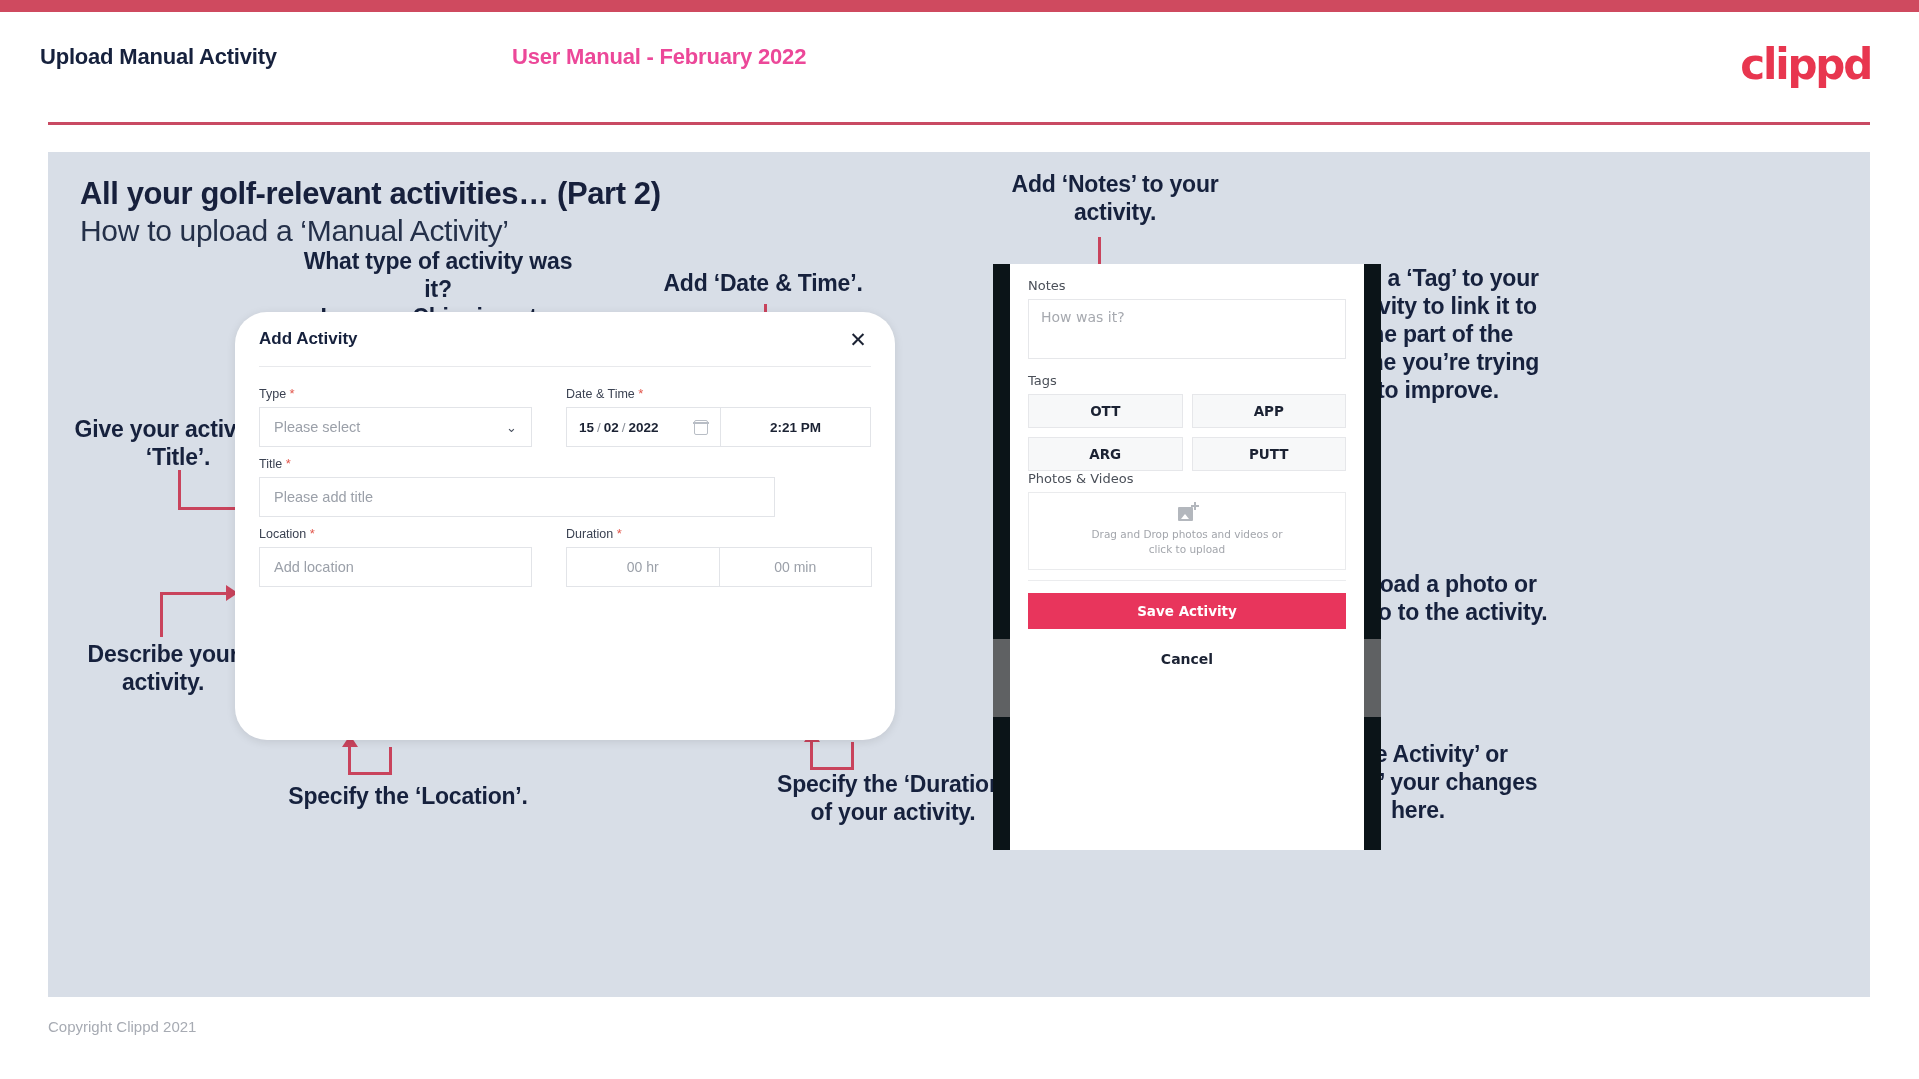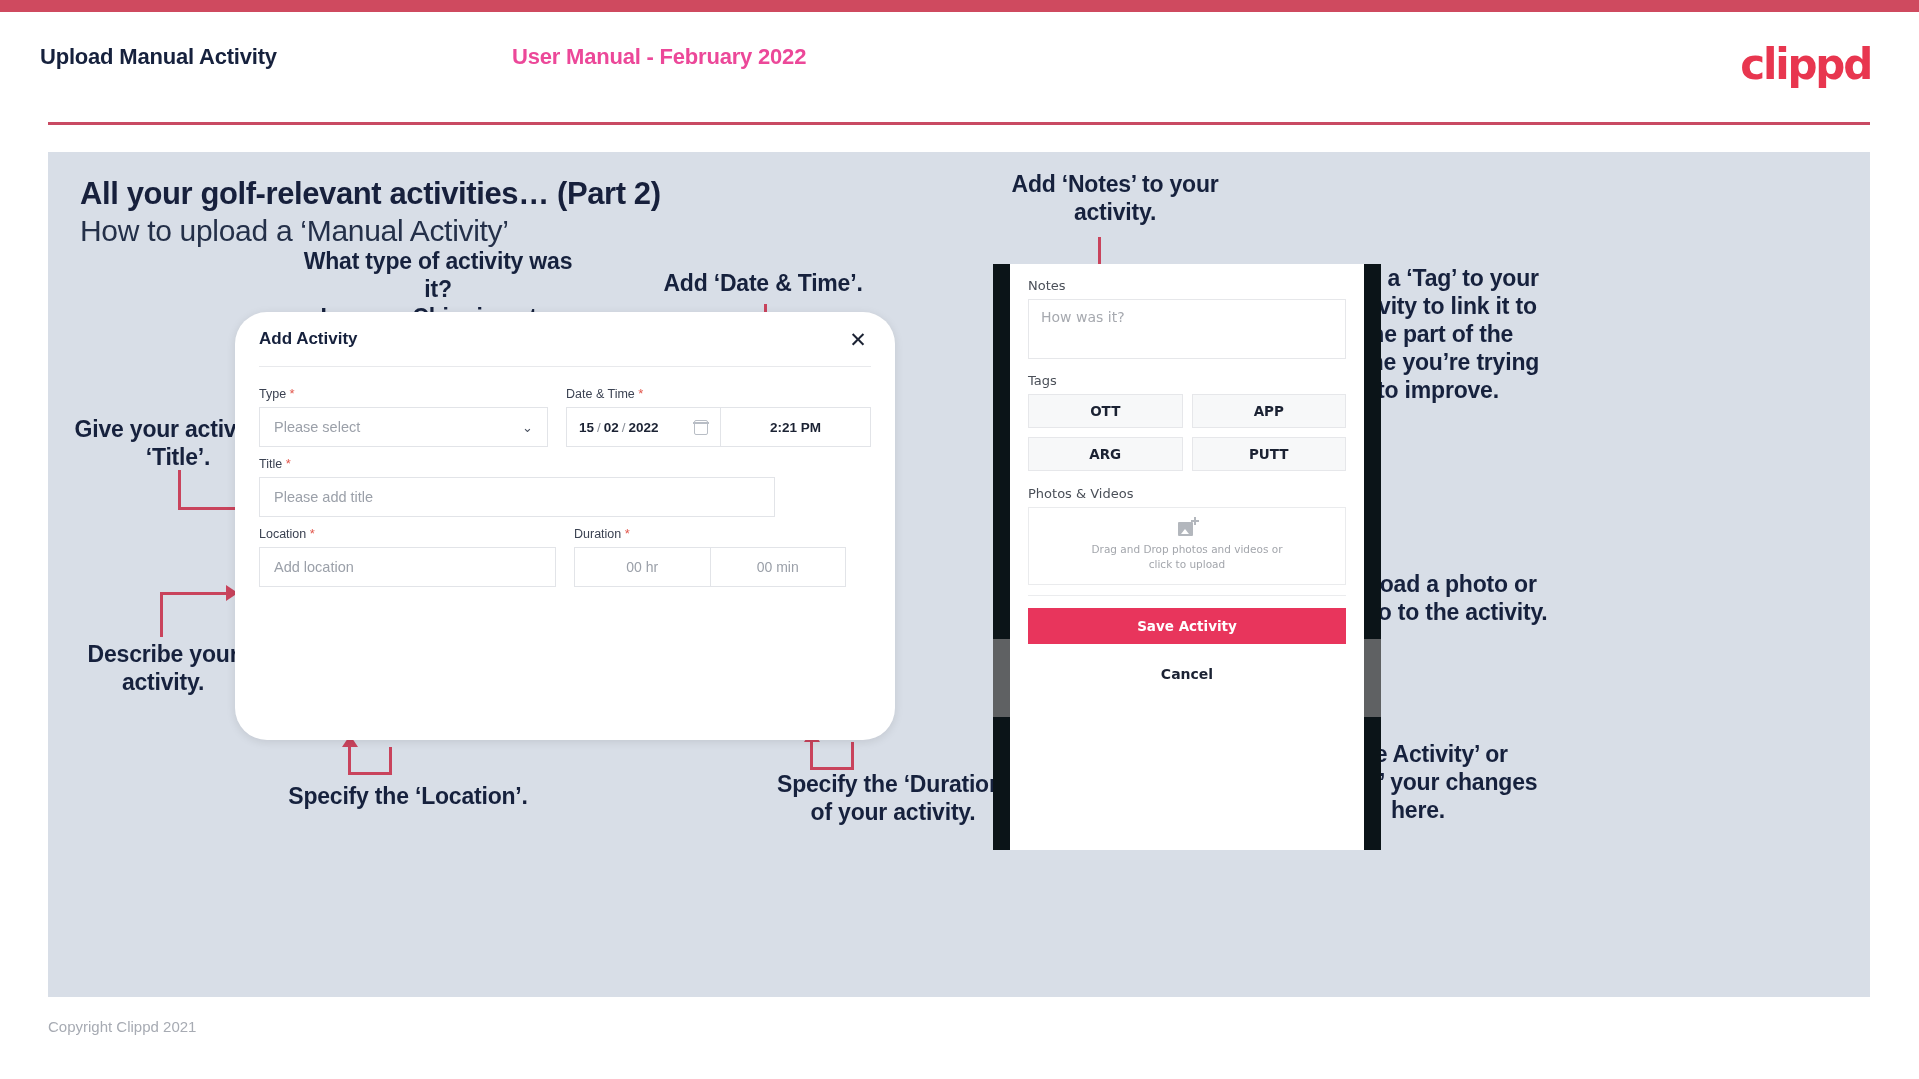--- a/index.html
+++ b/index.html
@@ -87,21 +87,21 @@
   .dlg-body { padding:20px 24px 0 24px; }
 
   .fld-label { font-size:12.5px; color:#3b4252; margin-bottom:6px; }
   .req { color:#e2574c; font-size:13px; }
 
   .inp {
     height:40px; border:1px solid #e2e4e8; background:#fff;
     display:flex; align-items:center; padding:0 14px;
     font-size:14.5px; color:#9ba0a9;
   }
-  .row { display:flex; gap:18px; }
+  .row { display:flex; gap:34px; }
   .col-half { width:305px; }
 
   .select-inp { justify-content:space-between; }
   .chev { color:#4a5160; font-size:13px; }
 
   .dt-wrap { display:flex; width:305px; }
   .dt-date {
     flex:0 0 155px; height:40px; border:1px solid #e2e4e8; background:#fff;
     display:flex; align-items:center; justify-content:space-between; padding:0 12px;
     font-size:13.5px; font-weight:700; color:#1b2233;
@@ -119,21 +119,21 @@
     padding:10px 14px; font-size:14.5px; color:#9ba0a9; position:relative;
   }
   .ta::after {
     content:""; position:absolute; right:3px; bottom:2px;
     width:8px; height:8px;
     border-right:1px solid #b9bec6; border-bottom:1px solid #b9bec6;
     transform:skewX(-0deg);
   }
   .mt18 { margin-top:9px; }
 
-  .dur-wrap { display:flex; width:272px; }
+  .dur-wrap { display:flex; width:306px; }
   .dur-cell {
     flex:1; height:40px; border:1px solid #e2e4e8; background:#fff;
     display:flex; align-items:center; justify-content:center;
     font-size:14px; color:#9ba0a9;
   }
   .dur-cell + .dur-cell { border-left:none; }
 
   
   .phone {
     position:absolute; left:1208px; top:322px; width:388px; height:586px;
@@ -354,21 +354,21 @@
         <div class="p-notes">How was it?</div>
 
         <div class="p-label" style="margin-top:14px;">Tags</div>
         <div class="p-tags">
           <div class="p-tag">OTT</div>
           <div class="p-tag">APP</div>
           <div class="p-tag">ARG</div>
           <div class="p-tag">PUTT</div>
         </div>
 
-        <div class="p-label" style="margin-top:15px;">Photos &amp; Videos</div>
+        <div class="p-label" style="">Photos &amp; Videos</div>
         <div class="p-drop">
           <span style="display:inline-block;position:relative;width:19px;height:16px;">
             <span style="position:absolute;left:0;top:2px;width:15px;height:14px;background:#b3b7bd;border-radius:1px;"></span>
             <span style="position:absolute;left:3px;top:9px;width:0;height:0;border-left:4px solid transparent;border-right:4px solid transparent;border-bottom:5px solid #fff;"></span>
             <span style="position:absolute;left:13px;top:0;width:8px;height:2px;background:#b3b7bd;"></span>
             <span style="position:absolute;left:16px;top:-3px;width:2px;height:8px;background:#b3b7bd;"></span>
           </span>
           <div class="p-drop-txt">
             <span>Drag and Drop photos and videos or</span><br>
             <span>click to upload</span>

